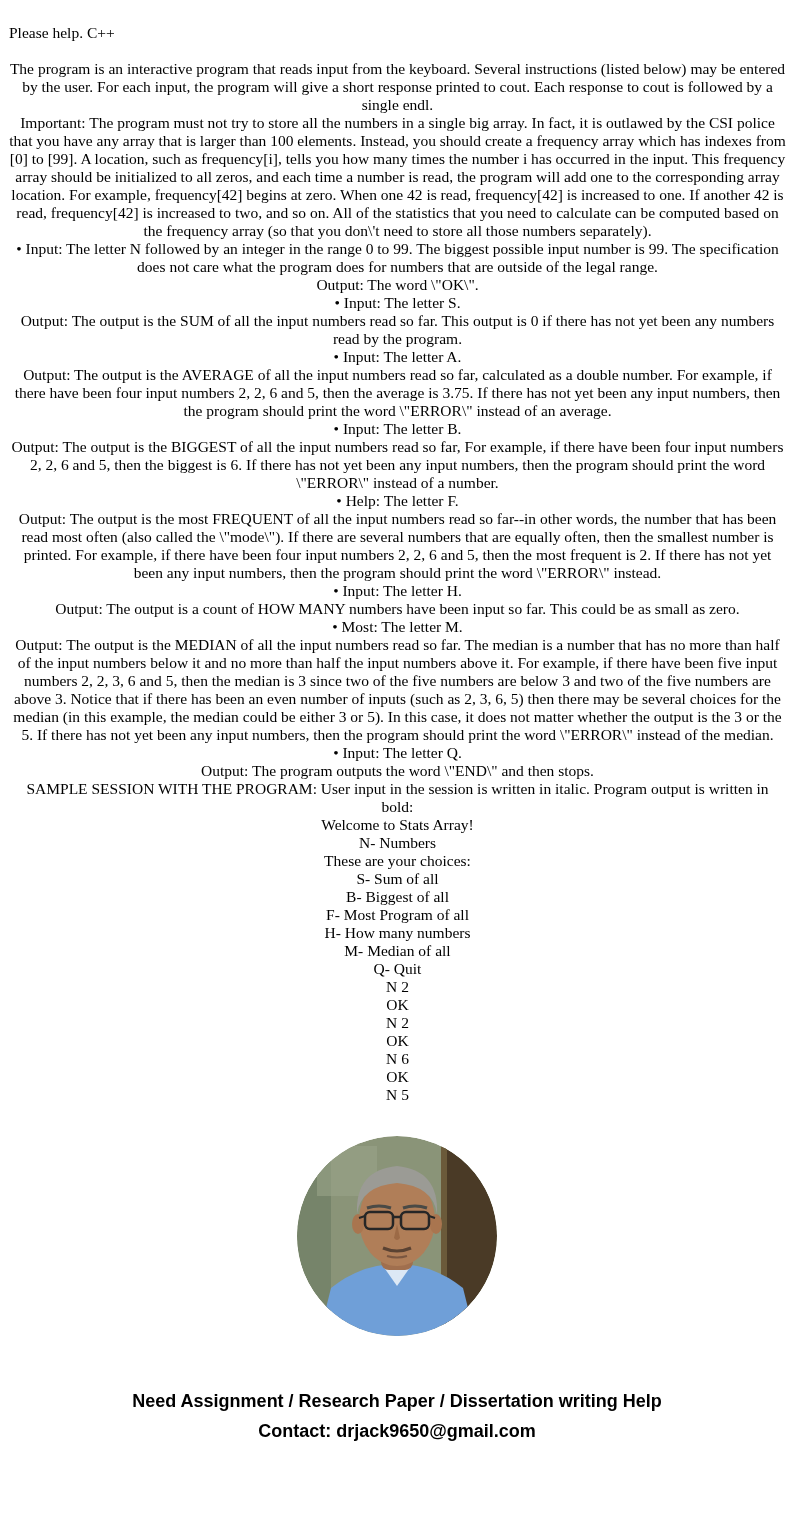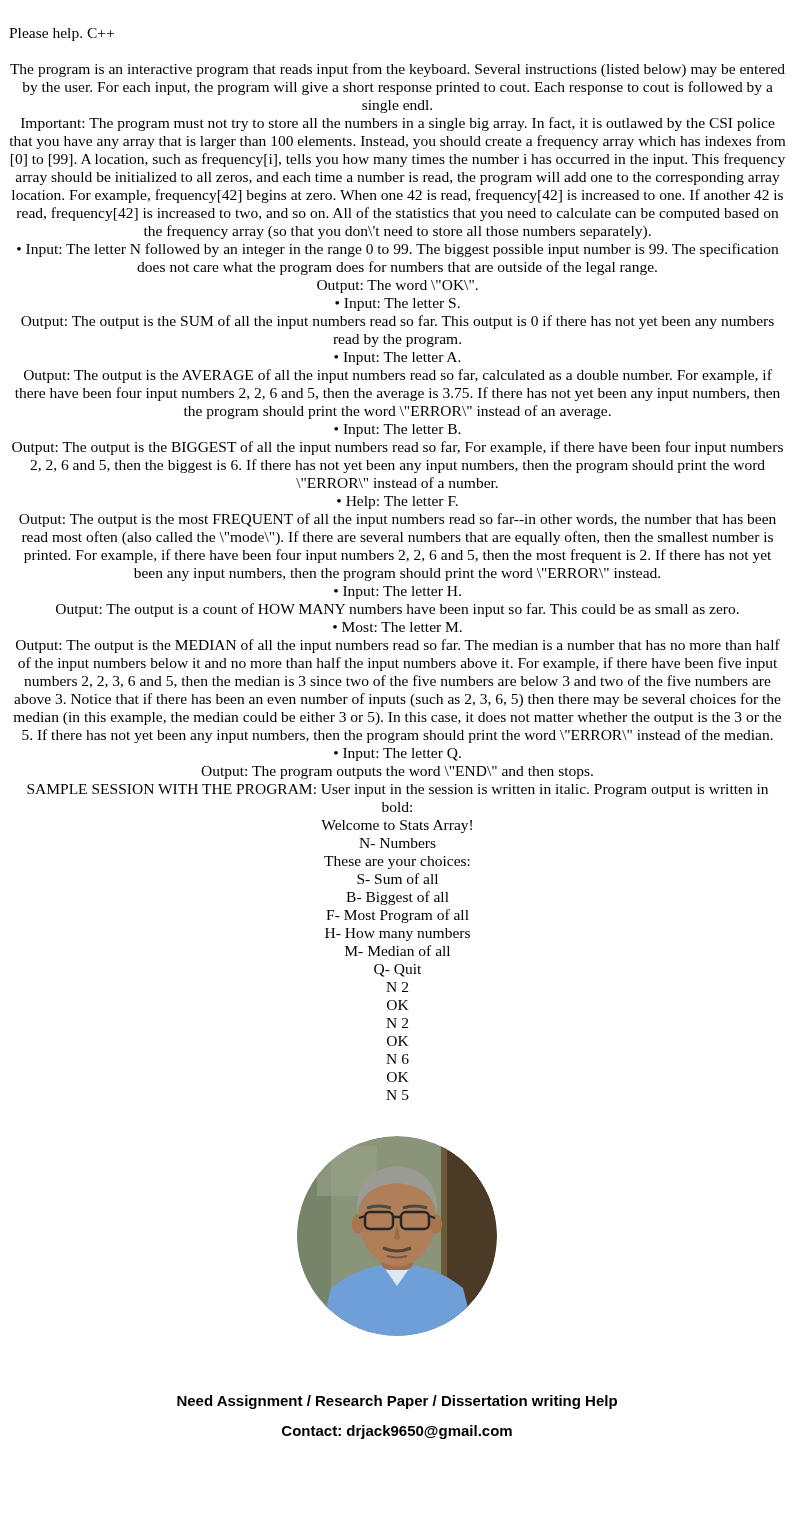--- a/index.html
+++ b/index.html
@@ -22,21 +22,21 @@
     width: 200px; height: 200px;
     border-radius: 50%;
     overflow: hidden;
     display: block;
   }
   .footer {
     margin-top: 50px;
     text-align: center;
     font-family: "Liberation Sans", sans-serif;
     font-weight: 700;
-    font-size: 15px;
+    font-size: 18px;
     line-height: 30px;
     color: #000000;
     padding-bottom: 24px;
   }
   .footer .inner { max-width: 735px; margin: 0 auto; }
   .footer .contact { margin-top: 0; }
 </style>
 </head>
 <body>
 

